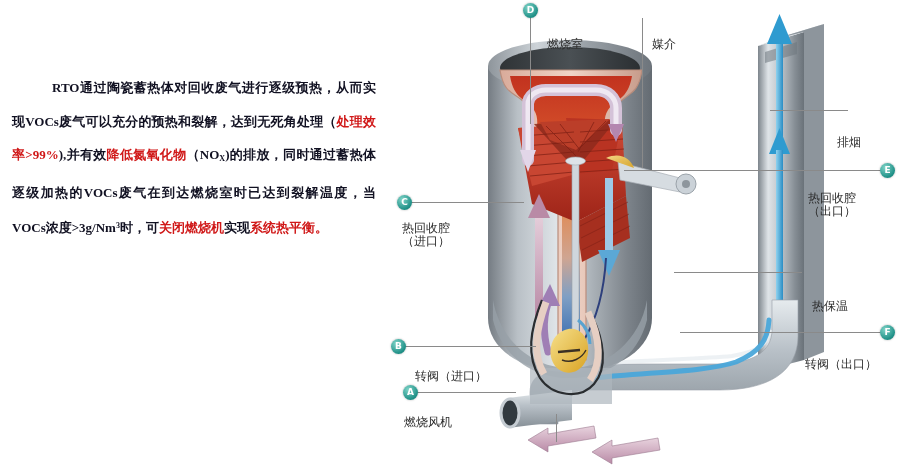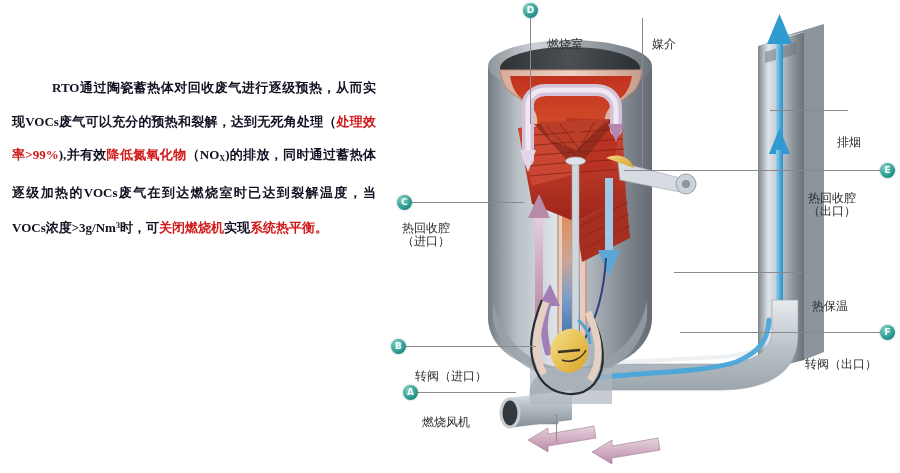--- a/index.html
+++ b/index.html
@@ -295,21 +295,21 @@
 
     <div class="lbl" style="left:167px;top:20px;">燃烧室</div>
     <div class="lbl" style="left:272px;top:20px;">媒介</div>
 
     <div class="lbl two" style="left:22px;top:206px;">
       <span>热回收腔</span><br>
       <span>（进口）</span>
     </div>
 
     <div class="lbl" style="left:35px;top:352px;text-align:right;">转阀（进口）</div>
-    <div class="lbl" style="left:42px;top:398px;">燃烧风机</div>
+    <div class="lbl" style="left:24px;top:398px;">燃烧风机</div>
 
     <div class="lbl" style="left:457px;top:118px;">排烟</div>
 
     <div class="lbl two" style="left:428px;top:176px;">
       <span>热回收腔</span><br>
       <span>（出口）</span>
     </div>
 
     <div class="lbl" style="left:432px;top:282px;">热保温</div>
     <div class="lbl" style="left:425px;top:340px;">转阀（出口）</div>

